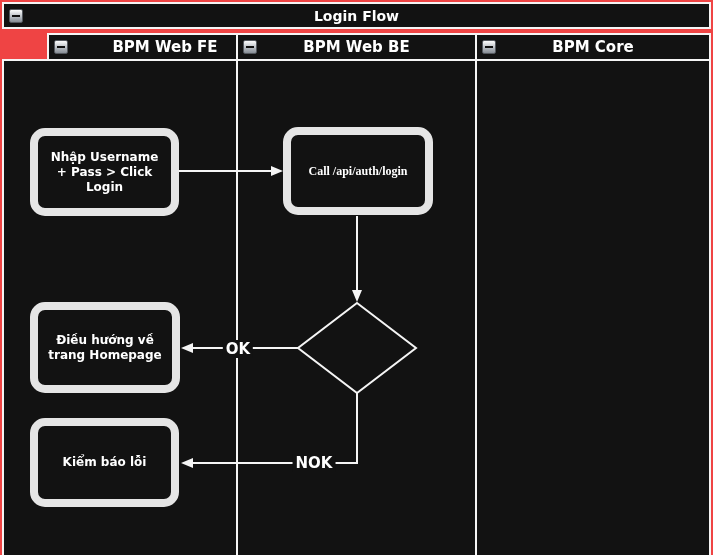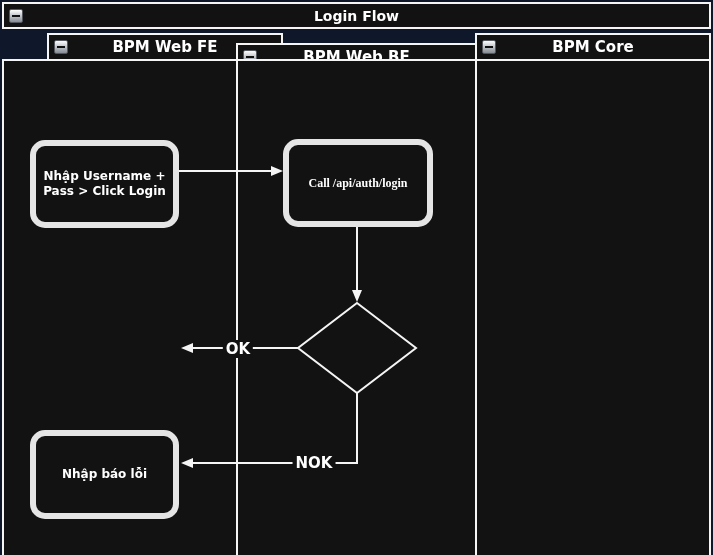--- a/index.html
+++ b/index.html
@@ -5,21 +5,21 @@
   html, body {
     margin: 0; padding: 0;
     background: #050505;
     width: 713px; height: 555px;
     overflow: hidden;
     font-family: "DejaVu Sans", "Liberation Sans", sans-serif;
   }
   #canvas {
     position: relative;
     width: 713px; height: 555px;
-    background: #0f172a;
+    background: #ef4444;
     color: #ffffff;
   }
   .cell {
     position: absolute;
     box-sizing: border-box;
     background: #121212;
     border: 2px solid #f5f5f5;
   }
   .bar {
     display: flex;
@@ -54,31 +54,30 @@
   #edges-svg {
     position: absolute; left: 0; top: 0;
     width: 713px; height: 555px;
     z-index: 2;
     pointer-events: none;
   }
   .node {
     position: absolute;
     box-sizing: border-box;
     background: #121212;
-    border: 6px solid #e5e5e5;
+    border: 8px solid #e5e5e5;
     border-radius: 15px;
     z-index: 3;
     display: flex; align-items: center; justify-content: center;
     text-align: center;
     font-weight: bold;
     font-size: 12px;
     line-height: 15px;
     padding: 4px 7px;
     cursor: default;
-    margin-top: 12px;
   }
   .diamond-label {
     position: absolute;
     z-index: 3;
     text-align: center;
     font-weight: bold;
     font-size: 12px;
     line-height: 14px;
     cursor: default;
   }
@@ -101,21 +100,21 @@
 
   <div class="cell bar pool-title" style="left:2px; top:2px; width:709px; height:27px;">
     <span class="collapse"></span>
     <span class="bar-label">Login Flow</span>
   </div>
 
   <div class="cell bar lane-head" style="left:2px; top:33px; width:236px; height:28px;margin-left:45px;">
     <span class="collapse"></span>
     <span class="bar-label">BPM Web FE</span>
   </div>
-  <div class="cell bar lane-head" style="left:236px; top:33px; width:241px; height:28px;margin-top:10px;">
+  <div class="cell bar lane-head" style="left:236px; top:33px; width:241px; height:28px;">
     <span class="collapse"></span>
     <span class="bar-label">BPM Web BE</span>
   </div>
   <div class="cell bar lane-head" style="left:475px; top:33px; width:236px; height:28px;text-align:center;">
     <span class="collapse"></span>
     <span class="bar-label">BPM Core</span>
   </div>
 
   <div class="cell lane-body" style="left:2px; top:59px; width:236px; height:498px;"></div>
   <div class="cell lane-body" style="left:236px; top:59px; width:241px; height:498px;"></div>
@@ -138,20 +137,21 @@
       <polygon points="181,348 193,343 193,353"></polygon>
       <polygon points="181,463 193,458 193,468"></polygon>
     </g>
     <polygon points="357,303 416,348 357,393 298,348" fill="#121212" stroke="#f5f5f5" stroke-width="2"></polygon>
   </svg>
 
   <div class="node" style="left:30px; top:128px; width:149px; height:88px;">Nhập Username + Pass &gt; Click Login</div>
 
   <div class="node" style="left:283px; top:127px; width:150px; height:88px;font-family:Liberation Serif, serif;">Call /api/auth/login</div>
 
+  <div class="node" style="left:30px; top:302px; width:150px; height:91px;">Điều hướng về trang Homepage</div>
 
-  <div class="node" style="left:30px; top:418px; width:149px; height:89px;">Nhập báo lỗi</div>
+  <div class="node" style="left:30px; top:418px; width:149px; height:89px;">Kiểm báo lỗi</div>
 
 
   <div class="edge-label" style="left:238px; top:349px;">OK</div>
   <div class="edge-label" style="left:314px; top:463px;">NOK</div>
 
 </div>
 
 </body></html>

